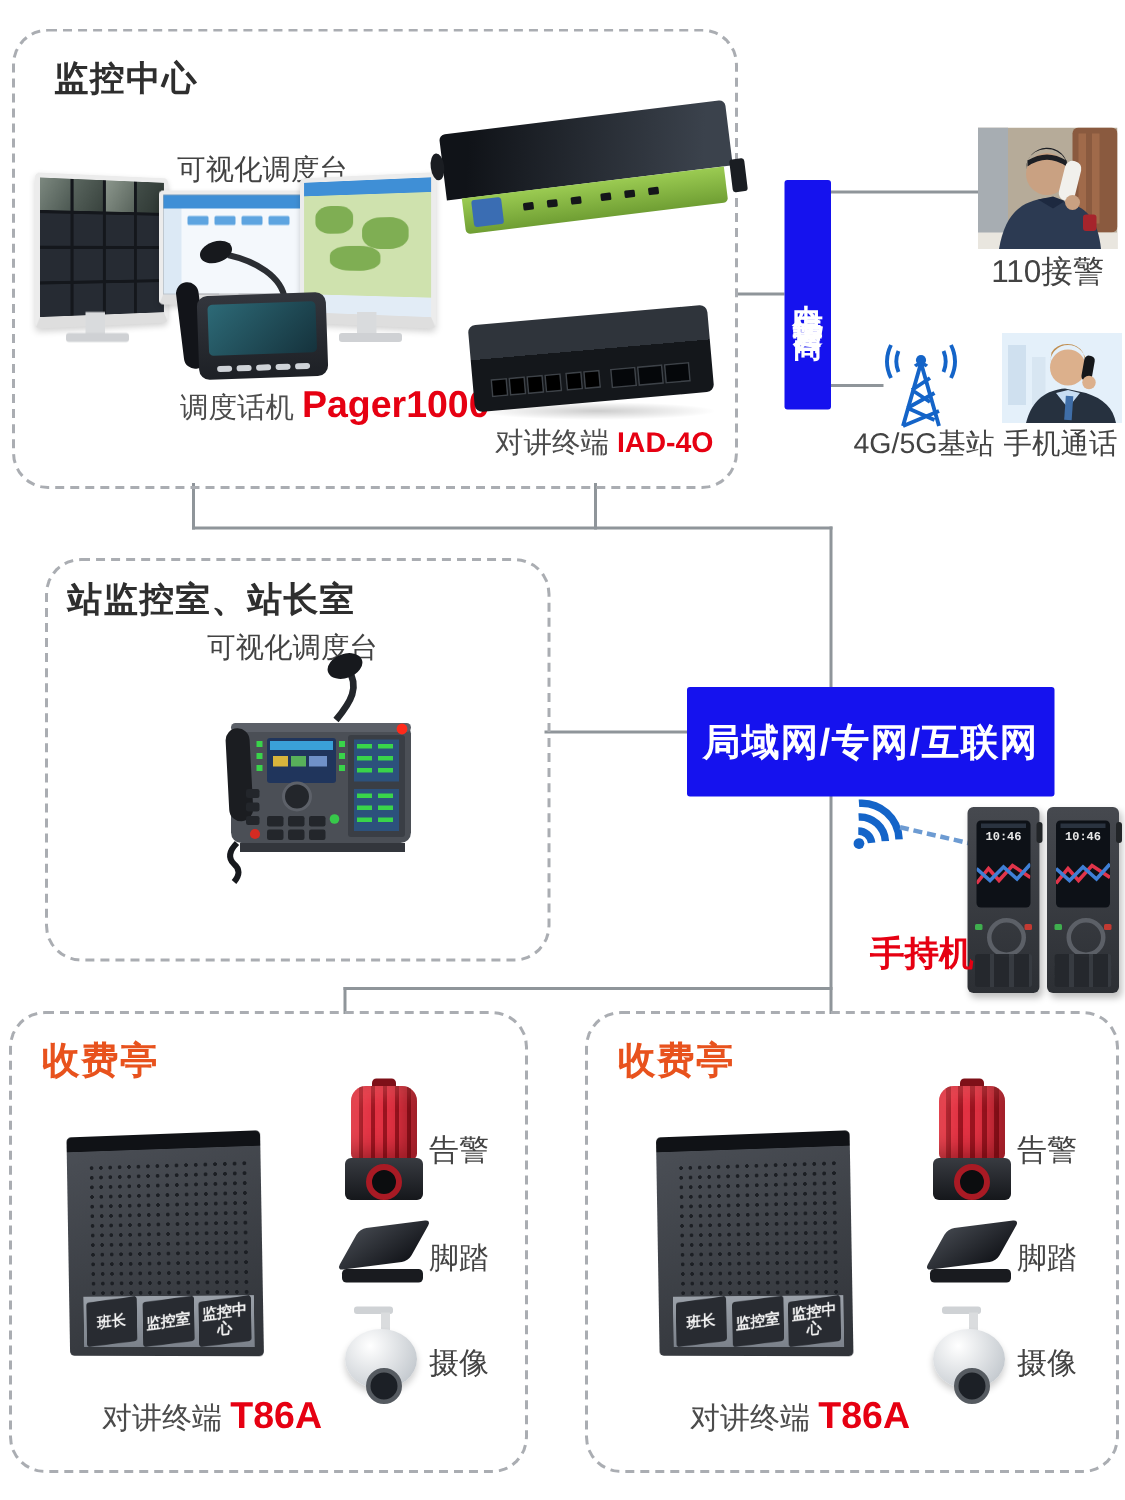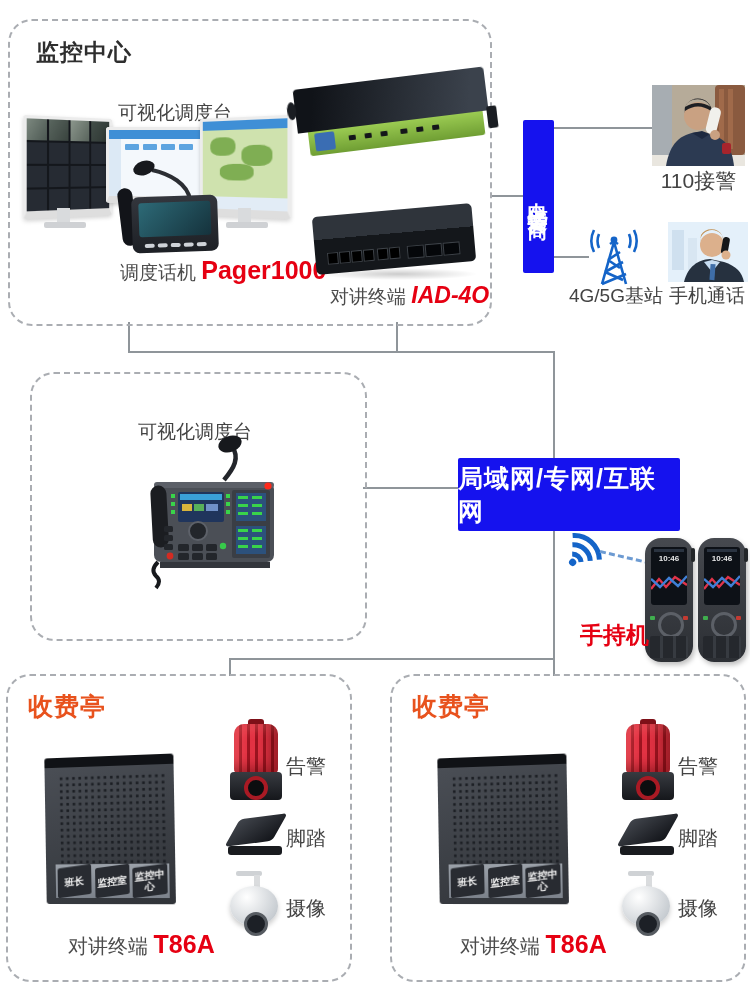--- a/index.html
+++ b/index.html
@@ -53,21 +53,21 @@
   .rec-front{height:24px;width:92%;margin-left:5%;background:linear-gradient(180deg,#9bcb52,#6f9e33);border-radius:0 0 3px 3px;position:relative;}
   .rec-front .blue{position:absolute;left:6px;top:2px;width:20px;height:18px;background:#3a6db3;border-radius:2px;}
   .rec-front .p{position:absolute;top:8px;width:7px;height:5px;background:#14161a;border-radius:1px;}
   .rec-ear{position:absolute;background:#1a1d22;border-radius:2px;}
   .gateway{position:absolute;transform:rotate(-5deg);background:linear-gradient(180deg,#2f343b 0 40%,#14171b 40% 100%);border-radius:5px;}
   .gateway .port{position:absolute;bottom:9px;width:9px;height:10px;background:#000;border:1px solid #3d4248;}
   .gateway .wport{position:absolute;bottom:8px;width:15px;height:11px;background:#05070a;border:1px solid #3d4248;}
   
   .dash-blue{position:absolute;border-top:3px dashed #6d9bd2;transform-origin:left center;}
   
-  .hh{position:absolute;width:48px;height:124px;background:linear-gradient(180deg,#46494f,#2c2f34);border-radius:16px;box-shadow:2px 3px 5px rgba(0,0,0,.25);}
+  .hh{position:absolute;width:48px;height:124px;background:linear-gradient(180deg,#46494f,#2c2f34);border-radius:4px;box-shadow:2px 3px 5px rgba(0,0,0,.25);font-family:Liberation Mono, monospace;}
   .hh .ant{position:absolute;right:-2px;top:10px;width:4px;height:14px;background:#222528;border-radius:2px;}
   .hh .scr{position:absolute;left:6px;top:9px;width:36px;height:58px;background:#0d1117;border-radius:3px;overflow:hidden;}
   .hh .time{position:absolute;top:7px;left:0;right:0;text-align:center;font-size:8px;color:#e8e8e8;font-weight:bold;}
   .hh .bar{position:absolute;top:2px;left:3px;right:3px;height:3px;background:#2a3340;}
   .hh .nav{position:absolute;left:13px;top:74px;width:20px;height:20px;border:3px solid #5c6067;border-radius:50%;}
   .hh .kb{position:absolute;left:5px;top:98px;width:38px;height:22px;
           background:repeating-linear-gradient(90deg,#25282d 0 10px,#383c42 10px 13px),
                      repeating-linear-gradient(180deg,#25282d 0 6px,#383c42 6px 8px);border-radius:2px;opacity:.95;}
   .hh .sk{position:absolute;top:78px;width:5px;height:4px;border-radius:1px;}
   
@@ -208,21 +208,21 @@
       <div class="port" style="left:48px;"></div>
     <div class="port" style="left:62px;"></div>
       <div class="port" style="left:74px;"></div>
     <div class="wport" style="left:92px;"></div>
       <div class="wport" style="left:110px;"></div>
       <div class="wport" style="left:128px;"></div>
   </div>
   <div class="shadow" style="left:318px;top:268px;width:160px;height:12px;"></div>
   <div class="lbl" style="left:330px;top:282px;">
     <span>对讲终端</span>
-    <span class="model" style="font-size:23px;font-style:italic;">IAD-4O</span>
+    <span class="model" style="font-size:19px;">IAD-4O</span>
   </div>
 
   <div id="telecom-box" class="bluebox" style="left:523px;top:120px;width:31px;height:153px;">电信运营商</div>
 
   <svg class="abs" style="left:652px;top:85px;" width="93" height="81" viewBox="0 0 93 81">
     <rect width="93" height="81" fill="#b6ab99"></rect>
     <rect x="0" width="20" height="81" fill="#a7adb2"></rect>
     <rect x="63" y="0" width="30" height="70" rx="4" fill="#8a5a3f"></rect>
     <rect x="67" y="4" width="5" height="60" fill="#a06a4a"></rect>
       <rect x="76" y="4" width="5" height="60" fill="#a06a4a"></rect>
@@ -258,20 +258,21 @@
     <path d="M36,40 L44,50 L52,40 L44,38 Z" fill="#c7ddf2"></path>
     <rect x="42" y="42" width="5" height="16" fill="#3f6ea8" transform="rotate(4 44 50)"></rect>
     <circle cx="44" cy="23" r="12" fill="#dcb08c"></circle>
     <path d="M32,20 a12,12 0 0 1 24,0 l-2,-7 a12,11 0 0 0 -21,0 Z" fill="#c08f52"></path>
     <rect x="54" y="15" width="7" height="17" rx="3" fill="#15171a" transform="rotate(10 57 23)"></rect>
     <circle cx="58" cy="33" r="4.5" fill="#dcb08c"></circle>
   </svg>
   <div class="cap" style="left:662px;top:283px;width:90px;">手机通话</div>
 
   <div class="gbox" style="left:30px;top:372px;width:333px;height:265px;"></div>
+  <div class="gtitle" style="left:45px;top:384px;">站监控室、站长室</div>
   <div class="cap" style="left:120px;top:419px;width:150px;">可视化调度台</div>
 
   <svg class="abs" style="left:126px;top:434px;" width="168" height="160" viewBox="0 0 168 160">
     <path d="M98,46 C108,34 114,24 106,12" fill="none" stroke="#23262b" stroke-width="4.5"></path>
     <ellipse cx="104" cy="10" rx="12" ry="8" fill="#17191d" transform="rotate(-20 104 10)"></ellipse>
     <rect x="28" y="48" width="120" height="80" rx="7" fill="#4b4f56"></rect>
     <rect x="28" y="48" width="120" height="6" rx="3" fill="#5c6068"></rect>
     <circle cx="142" cy="52" r="3.6" fill="#ff2a1a"></circle>
     <rect x="24" y="52" width="16" height="62" rx="8" fill="#1b1d21" transform="rotate(-3 24 52)"></rect>
     <rect x="52" y="58" width="46" height="30" rx="2" fill="#20355c"></rect>
@@ -315,21 +316,21 @@
       <rect x="38" y="92" width="9" height="6" rx="1.5"></rect>
         <rect x="38" y="101" width="9" height="6" rx="1.5"></rect>
         <rect x="38" y="110" width="9" height="6" rx="1.5"></rect>
     </g>
     <circle cx="44" cy="122" r="3.4" fill="#d42b22"></circle>
     <circle cx="97" cy="112" r="3.2" fill="#37c94a"></circle>
     <path d="M32,128 q-8,8 -2,14 q6,5 0,12" fill="none" stroke="#17191d" stroke-width="4"></path>
     <rect x="34" y="128" width="110" height="6" fill="#33363c"></rect>
   </svg>
 
-  <div id="network-box" class="bluebox" style="left:458px;top:458px;width:222px;height:73px;">局域网/专网/互联网</div>
+  <div id="network-box" class="bluebox" style="left:458px;top:458px;width:245px;height:73px;">局域网/专网/互联网</div>
 
   <svg class="abs" style="left:556px;top:522px;" width="52" height="52" viewBox="0 0 52 52">
     <g transform="rotate(42 26 30)" stroke="#1464c8" fill="none">
       <path d="M8,24 a25,25 0 0 1 36,0" stroke-width="5"></path>
       <path d="M14,31 a17,17 0 0 1 24,0" stroke-width="5"></path>
       <path d="M20,38 a9,9 0 0 1 12,0" stroke-width="5"></path>
       <circle cx="26" cy="44" r="3.6" fill="#1464c8" stroke="none"></circle>
     </g>
   </svg>
   <div class="dash-blue" style="left:600px;top:550px;width:52px;transform:rotate(13deg);"></div>

